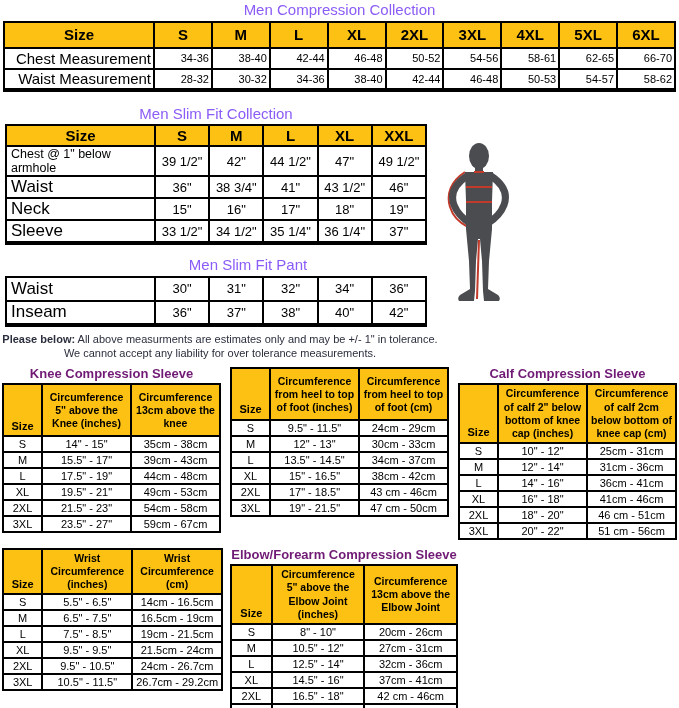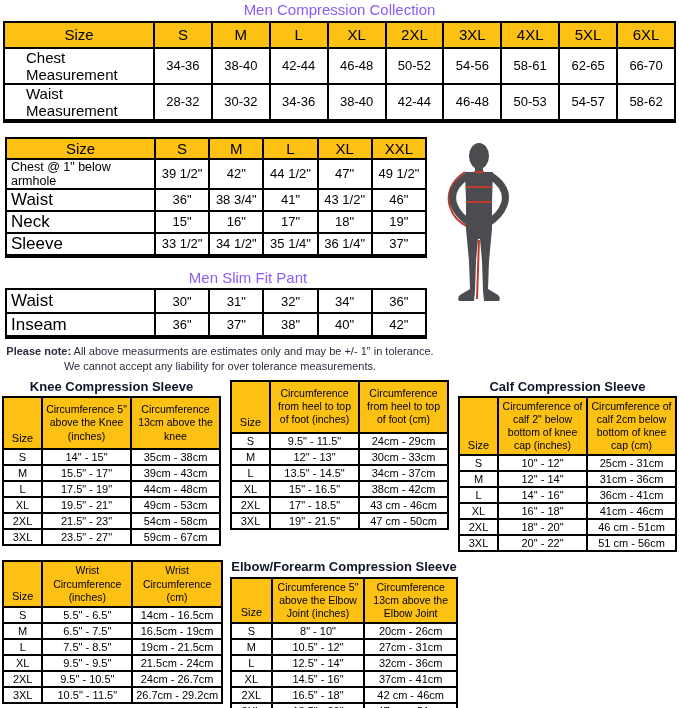--- a/index.html
+++ b/index.html
@@ -18,34 +18,34 @@
     overflow:hidden;
     background:#ffffff;
     font-family:"Liberation Sans", sans-serif;
     color:var(--ink);
   }
   h2.tbl-title{
     text-align:center;font-weight:normal;color:#8b5cf6;
     font-size:15px;margin:0 0 2px 0;line-height:1.1;
   }
   h3.tbl-title{
-    text-align:center;font-weight:bold;color:#0f172a;
+    text-align:center;font-weight:bold;color:#701a75;
     font-size:13px;margin:0 0 2px 0;line-height:1.1;
   }
   table{border-collapse:collapse;border:2px solid var(--border);}
   th,td{border:2px solid var(--border);text-align:center;padding:0 2px;color:#000;}
-  th{background:var(--gold);font-weight:normal;}
+  th{background:var(--gold);font-weight:bold;}
 
   
   .sec-top{margin:2px 3px 0 3px;}
   .t-big{width:673px;table-layout:fixed;border-bottom-width:4px;}
   .t-big th{font-size:15px;height:26px;}
-  .t-big td{font-size:13px;height:21px;}
+  .t-big td{font-size:11px;height:21px;text-align:right;}
   .t-big th:first-child{width:150px;}
-  .t-big .row-label{text-align:left;font-size:15px;padding-left:21px;}
+  .t-big .row-label{text-align:right;font-size:15px;padding-left:5px;}
 
   
   .sec-slim{margin:14px 0 0 5px;width:422px;}
   .t-slimfit{width:422px;table-layout:fixed;border-bottom-width:4px;}
   .t-slimfit th{font-size:15px;height:21px;}
   .t-slimfit td{font-size:13px;height:19px;}
   .t-slimfit th:first-child{width:149px;}
   .t-slimfit .row-label{text-align:left;font-size:17px;padding-left:4px;}
   .t-slimfit tbody tr:first-child .row-label{font-size:12.5px;}
 
@@ -129,20 +129,21 @@
             <td>46-48</td>
             <td>50-53</td>
             <td>54-57</td>
             <td>58-62</td>
           </tr>
         </tbody>
       </table>
   </section>
 
   <section class="sec-slim">
+    <h2 class="tbl-title">Men Slim Fit Collection</h2>
     <table class="t-slimfit">
         <thead>
           <tr>
             <th>Size</th>
             <th>S</th>
             <th>M</th>
             <th>L</th>
             <th>XL</th>
             <th>XXL</th>
           </tr>
@@ -201,21 +202,21 @@
             <td>36"</td>
             <td>37"</td>
             <td>38"</td>
             <td>40"</td>
             <td>42"</td>
           </tr>
         </tbody>
       </table>
   </section>
 
-  <p class="note"><b>Please note:</b><span> All above measurments are estimates only and may be +/- 1" in tolerance.</span><br><span>We cannot accept any liability for over tolerance measurements.</span></p>
+  <p class="note"><b>Please below:</b><span> All above measurments are estimates only and may be +/- 1" in tolerance.</span><br><span>We cannot accept any liability for over tolerance measurements.</span></p>
 
   <div class="chart-row row-mid">
     <div class="chart-col">
       <h3 class="tbl-title">Knee Compression Sleeve</h3>
       <table class="t-small">
           <thead>
             <tr>
               <th>Size</th>
               <th>Circumference 5" above the Knee (inches)</th>
               <th>Circumference 13cm above the knee</th>

